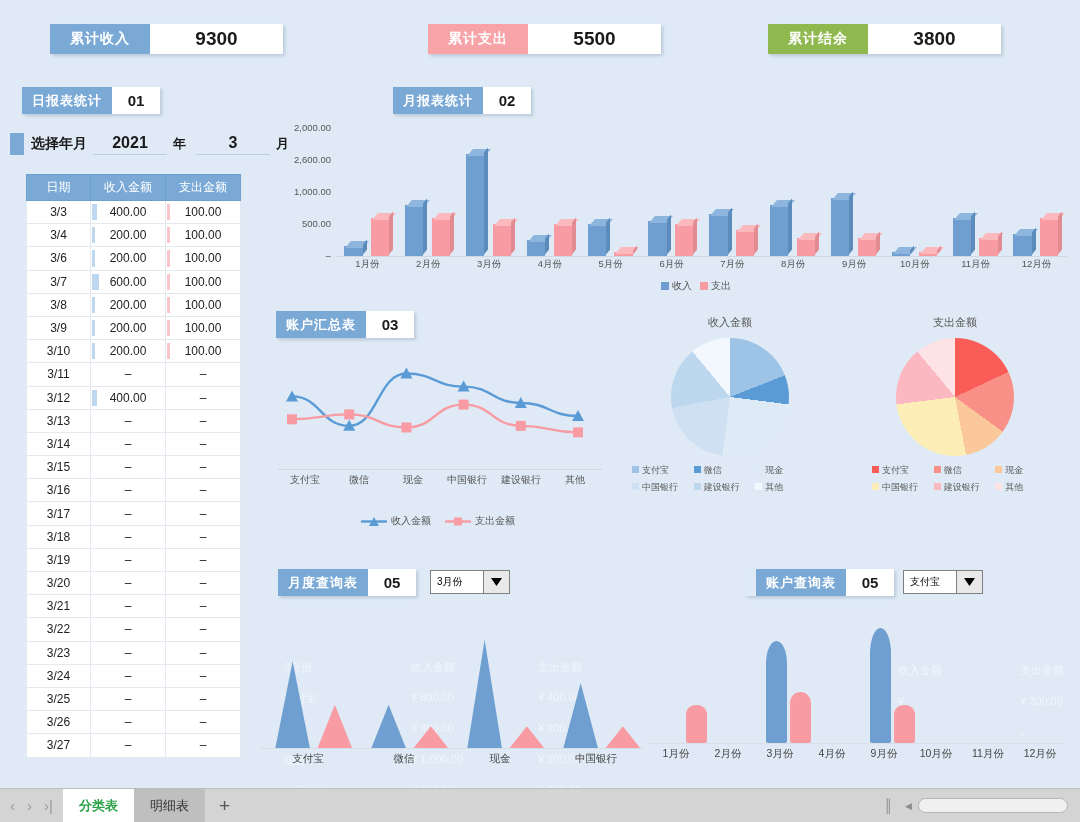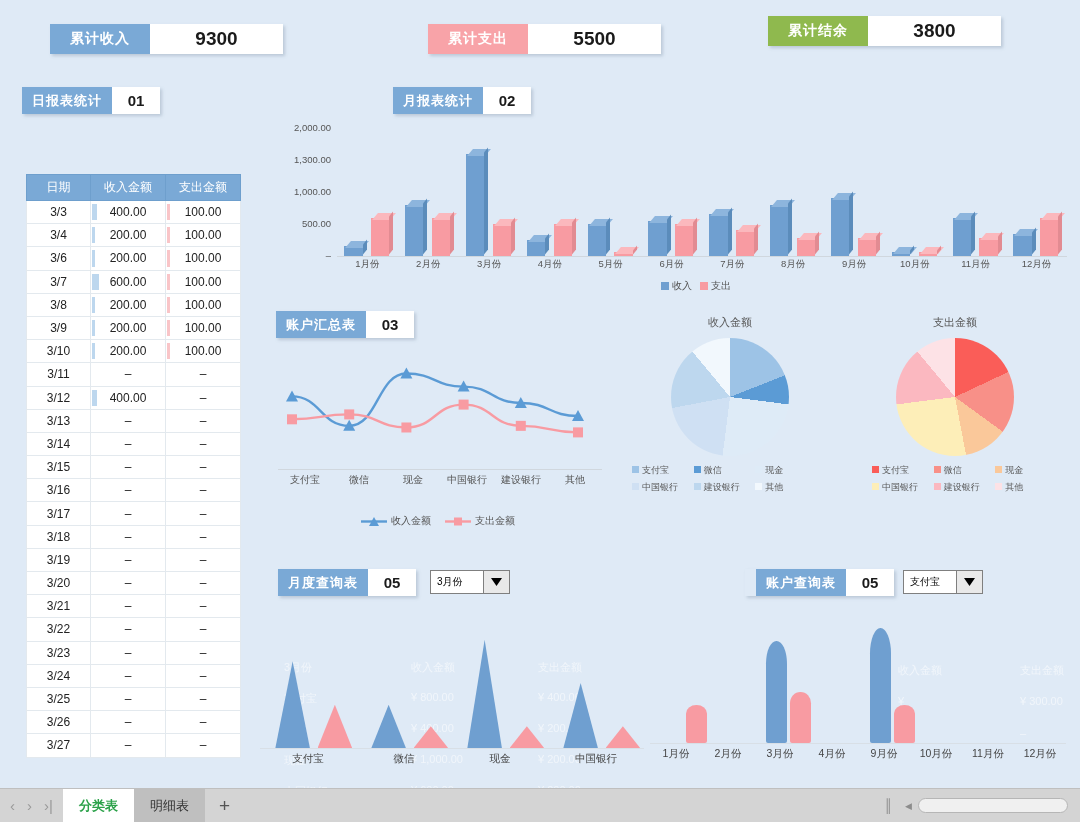--- a/index.html
+++ b/index.html
@@ -104,21 +104,21 @@
 <div id="app">
 
   <div class="pill kpi blue" style="left:50px; top:24px;">
     <div class="tag">累计收入</div>
     <div class="val">9300</div>
   </div>
   <div class="pill kpi pink" style="left:428px; top:24px;">
     <div class="tag">累计支出</div>
     <div class="val">5500</div>
   </div>
-  <div class="pill kpi green" style="left:768px; top:16px;">
+  <div class="pill kpi green" style="left:768px; top:24px;">
     <div class="tag">累计结余</div>
     <div class="val">3800</div>
   </div>
 
   <div class="pill sect" style="left:22px; top:87px;">
     <div class="tag">日报表统计</div>
     <div class="val">01</div>
   </div>
   <div class="pill sect" style="left:393px; top:87px;">
     <div class="tag">月报表统计</div>
@@ -130,20 +130,28 @@
   </div>
   <div class="pill sect" style="left:278px; top:569px;">
     <div class="tag">月度查询表</div>
     <div class="val">05</div>
   </div>
   <div class="pill sect" style="left:745px; top:569px;padding-left:11px;">
     <div class="tag">账户查询表</div>
     <div class="val">05</div>
   </div>
 
+  <div id="ym">
+    <div class="sq"></div>
+    <div class="lab">选择年月</div>
+    <div class="fld">2021</div>
+    <div class="unit">年</div>
+    <div class="fld">3</div>
+    <div class="unit">月</div>
+  </div>
 
   <div id="daily">
     <table>
       <colgroup>
           <col class="c1">
           <col class="c2">
           <col class="c3">
         </colgroup>
       <thead>
           <tr>
@@ -275,21 +283,21 @@
           </tr>
         </tbody>
     </table>
   </div>
 
   <div class="plot" id="monthly-chart" style="left:285px; top:122px; width:790px; height:160px;">
     <div id="mb-yticks">
         <div class="tick" style="position: absolute; left: 0px; width: 46px; text-align: right; top: 128px;">–</div>
         <div class="tick" style="position: absolute; left: 0px; width: 46px; text-align: right; top: 96px;">500.00</div>
         <div class="tick" style="position: absolute; left: 0px; width: 46px; text-align: right; top: 64px;">1,000.00</div>
-        <div class="tick" style="position: absolute; left: 0px; width: 46px; text-align: right; top: 32px;">1,300.00</div>
+        <div class="tick" style="position: absolute; left: 0px; width: 46px; text-align: right; top: 32px;">2,600.00</div>
         <div class="tick" style="position: absolute; left: 0px; width: 46px; text-align: right; top: 0px;">2,000.00</div>
       </div>
     <div id="mb-bars" style="position:absolute; left:52px; top:6px; right:8px; height:128px;">
         <div style="position: absolute; bottom: 0px; height: 100%; left: 0%; width: 8.33333%;">
           <div class="bar3d" style="left: 12%; width: 30%; height: 9.6px;">
             <div class="face" style="background: rgb(111, 159, 208);"></div>
             <div class="top" style="top: -5px; background: rgb(141, 181, 221); transform: skewX(-40deg);"></div>
             <div class="side" style="height: 9.6px; background: rgb(91, 140, 187); transform: skewY(-50deg);"></div>
           </div>
           <div class="bar3d" style="left: 56%; width: 30%; height: 38.4px;">

